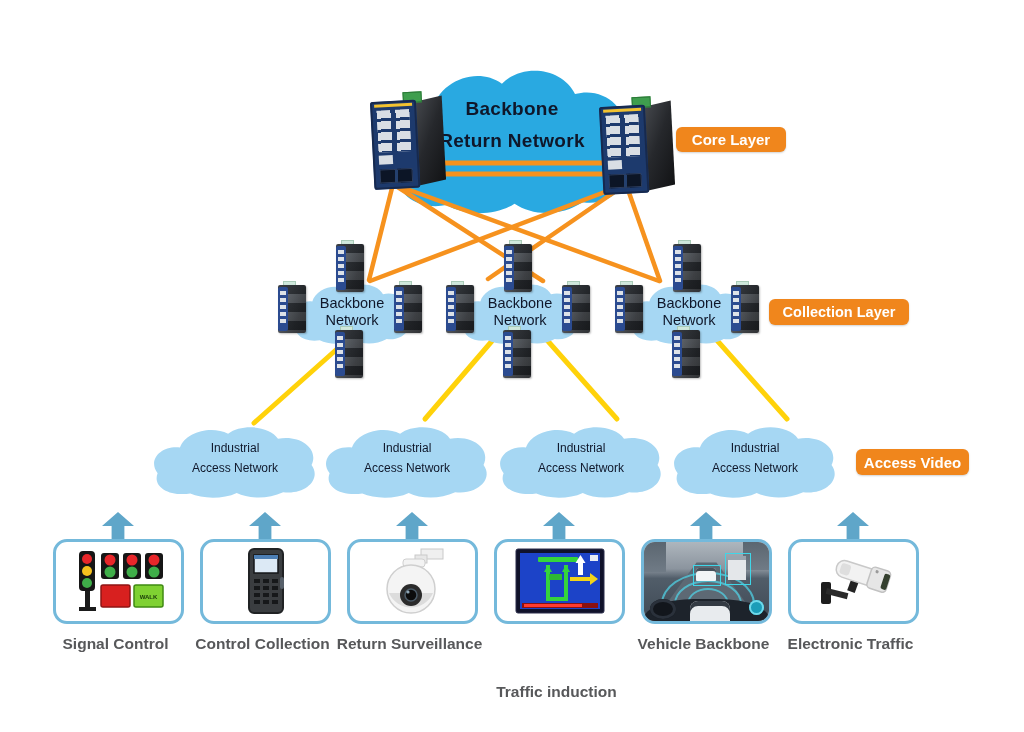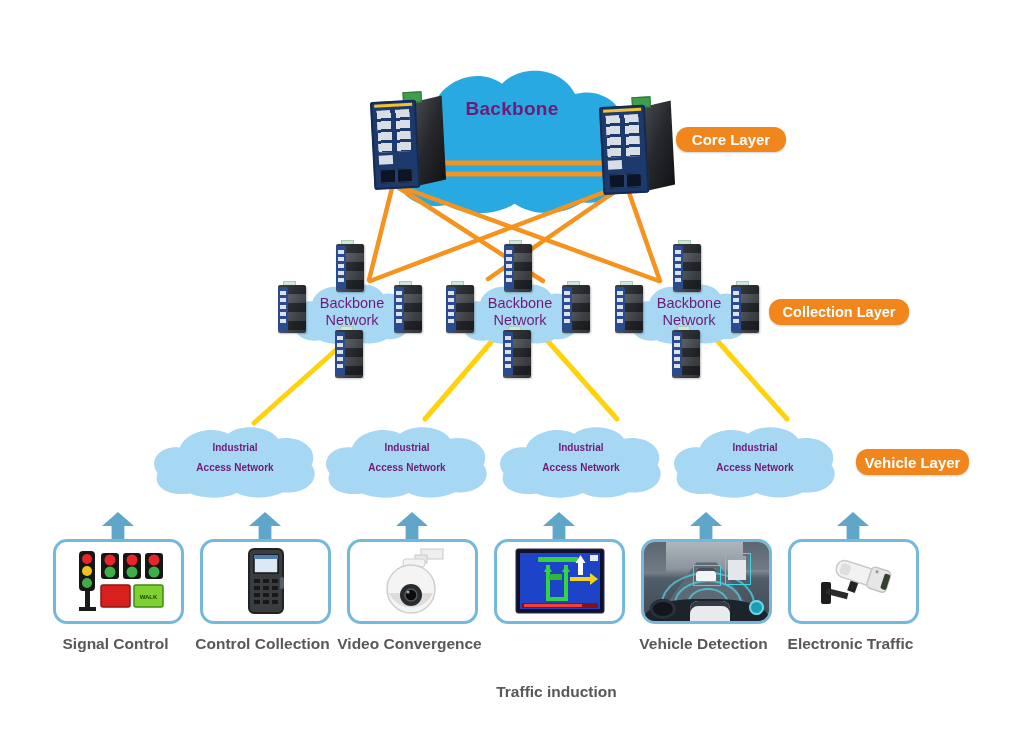--- a/index.html
+++ b/index.html
@@ -2,28 +2,28 @@
 <html><head>
 <meta charset="utf-8">
 <style>
   html,body{margin:0;padding:0;background:#fff;}
   .canvas{position:relative;width:1024px;height:732px;background:#ffffff;overflow:hidden;
           font-family:"Liberation Sans",sans-serif;}
   .abs{position:absolute;}
 
   
   .cloud-svg{position:absolute;overflow:visible;}
-  .cloud-text{position:absolute;color:#701a75;text-align:center;line-height:1.15;}
+  .cloud-text{position:absolute;color:#0f172a;text-align:center;line-height:1.15;}
   .cloud-text.big{font-size:19px;font-weight:bold;line-height:32px;letter-spacing:.3px;}
   .cloud-text.mid{font-size:14.5px;line-height:17px;font-weight:normal;}
-  .cloud-text.acc{font-size:10px;line-height:20px;font-weight:bold;}
+  .cloud-text.acc{font-size:12px;line-height:20px;font-weight:normal;}
 
   
   .badge{position:absolute;display:flex;align-items:center;justify-content:center;
-         background:#F0861C;color:#fff;font-weight:bold;border-radius:12px;
+         background:#F0861C;color:#fff;font-weight:bold;border-radius:6px;
          box-shadow:0 1px 2px rgba(0,0,0,.18);white-space:nowrap;}
 
   
   .core-sw{position:absolute;width:76px;height:98px;}
   .core-sw .side{position:absolute;left:45px;top:10px;width:27px;height:84px;
       background:linear-gradient(115deg,#45484d 0%,#26282c 45%,#121315 100%);
       transform:skewY(-10deg);transform-origin:left top;}
   .core-sw .terminal{position:absolute;left:33px;top:0;width:17px;height:9px;
       background:#3f9e4e;border:1px solid #2c7a38;}
   .core-sw .panel{position:absolute;left:0;top:8px;width:46px;height:88px;
@@ -118,20 +118,21 @@
       <line x1="346" y1="341" x2="254" y2="423"></line>
       <line x1="492" y1="341" x2="425" y2="419"></line>
       <line x1="546" y1="339" x2="617" y2="419"></line>
       <line x1="714" y1="337" x2="787" y2="419"></line>
     </g>
   </svg>
 
   
   <div class="cloud-text big" style="left:398px;top:93px;width:228px;">
     <div>Backbone</div>
+    <div>Return Network</div>
   </div>
 
   
   <div class="core-sw" style="left:372px;top:92px;transform:rotate(-3deg);">
     <div class="side"></div>
     <div class="terminal"></div>
     <div class="panel">
       <div class="topstrip"></div>
       <div class="ports"></div>
       <div class="port-single"></div>
@@ -265,21 +266,21 @@
     <div>Access Network</div>
   </div>
   <svg class="cloud-svg" style="left:669px;top:422px;" width="172" height="76" viewBox="0 0 200 104" preserveAspectRatio="none">
       <use href="#cloud" fill="#A6D7F3"></use>
     </svg>
   <div class="cloud-text acc" style="left:669px;top:438px;width:172px;">
     <div>Industrial</div>
     <div>Access Network</div>
   </div>
 
-  <div class="badge" style="left:856px;top:449px;width:113px;height:26px;font-size:15px;">Vehicle Layer</div>
+  <div class="badge" style="left:856px;top:449px;width:113px;height:26px;font-size:15px;">Access Video</div>
 
   
   <div class="up-arrow" style="left:102px;top:512px;"></div>
   <div class="up-arrow" style="left:249px;top:512px;"></div>
   <div class="up-arrow" style="left:396px;top:512px;"></div>
   <div class="up-arrow" style="left:543px;top:512px;"></div>
   <div class="up-arrow" style="left:690px;top:512px;"></div>
   <div class="up-arrow" style="left:837px;top:512px;"></div>
 
   
@@ -398,18 +399,18 @@
         <rect x="74" y="18" width="6" height="16" rx="2" fill="#35402f"></rect>
         <rect x="30" y="21" width="10" height="11" rx="3" fill="#dedede"></rect>
         <circle cx="66" cy="19" r="1.6" fill="#9a9a9a"></circle>
       </g>
     </svg>
   </div>
 
   
   <div class="dev-label" style="left:40px;top:635px;">Signal Control</div>
   <div class="dev-label" style="left:187px;top:635px;">Control Collection</div>
-  <div class="dev-label" style="left:334px;top:635px;">Video Convergence</div>
+  <div class="dev-label" style="left:334px;top:635px;">Return Surveillance</div>
   <div class="dev-label" style="left:481px;top:635px;margin-top:48px;">Traffic induction</div>
-  <div class="dev-label" style="left:628px;top:635px;">Vehicle Detection</div>
+  <div class="dev-label" style="left:628px;top:635px;">Vehicle Backbone</div>
   <div class="dev-label" style="left:775px;top:635px;">Electronic Traffic</div>
 
 </div>
 
 </body></html>

